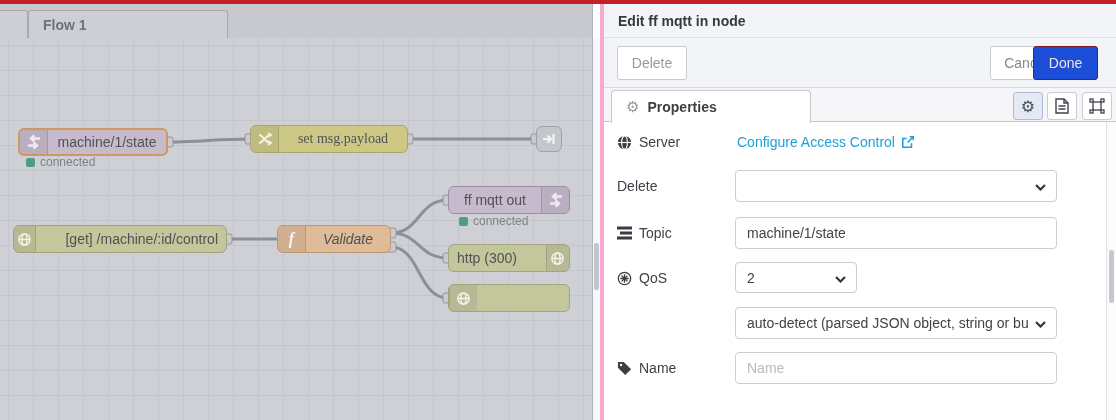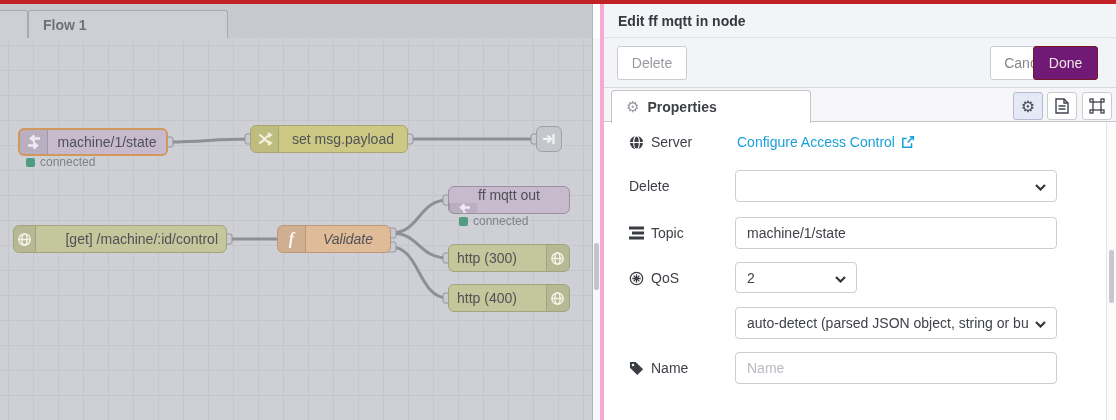--- a/index.html
+++ b/index.html
@@ -48,35 +48,35 @@
 
   
   #panel { position:absolute; left:600px; top:0; width:516px; height:420px; background:#fff; border-left:4px solid #f9a8d4;text-decoration:underline; }
   #panel-header { position:absolute; left:0; top:4px; width:100%; height:34px; background:#F3F4F8; border-bottom:1px solid #DFE1E6;
                   display:flex; align-items:center; padding-left:14px; font-size:14px; font-weight:bold; color:#36393E; }
   #btnrow { position:absolute; left:0; top:38px; width:100%; height:50px; background:#F3F4F8; border-bottom:1px solid #D7D9DE; }
   .btn { position:absolute; top:8px; height:34px; border-radius:3px; background:#fff; border:1px solid #C9CCD3;
          display:flex; align-items:center; justify-content:center; font-size:14px; cursor:pointer; }
   #btn-delete { left:13px; width:70px; color:#97999F; }
   #btn-cancel { left:350px; width:72px; color:#84878E;margin-left:36px; }
-  #btn-done   { left:429px; width:65px; background:#701a75; border-color:#7A1820; color:#F1E3E4; }
+  #btn-done   { left:429px; width:65px; background:#1d4ed8; border-color:#7A1820; color:#F1E3E4; }
 
   #tabbar { position:absolute; left:0; top:88px; width:100%; height:34px; background:#F6F6F9; border-bottom:1px solid #C3C6CC; }
   #prop-tab { position:absolute; left:7px; top:2px; width:200px; height:33px; background:#fff; border:1px solid #C3C6CC; border-bottom:none;
               border-radius:4px 4px 0 0; display:flex; align-items:center; gap:8px; padding-left:14px;
               font-size:14px; font-weight:bold; color:#3C3F44; z-index:2; }
   #prop-tab .g { color:#96999F; font-size:15px; font-weight:normal; }
   .toolbtn { position:absolute; top:4px; width:30px; height:28px; background:#fff; border:1px solid #C9CCD3; border-radius:3px;
              display:flex; align-items:center; justify-content:center; color:#3F434A; cursor:pointer; }
   #tb-gear { left:409px; background:#E4E9F5; border-color:#B2BBD2; font-size:16px; color:#4A4E55; }
   #tb-doc  { left:443px; }
   #tb-appearance { left:478px; }
 
   
-  .flabel { position:absolute; left:13px; height:32px; display:flex; align-items:center; gap:7px; font-size:14px; color:#3E4147;margin-left:12px; }
+  .flabel { position:absolute; left:13px; height:32px; display:flex; align-items:center; gap:7px; font-size:14px; color:#3E4147; }
   .ctrl { position:absolute; left:131px; width:322px; height:32px; border:1px solid #CBCED5; border-radius:4px; background:#fff;
           font-size:14px; color:#3F4248; }
   .selectbox { display:flex; align-items:center; padding:0 28px 0 11px; cursor:pointer; }
   .selectbox .val { flex:1; white-space:nowrap; overflow:hidden; }
   .selectbox svg { position:absolute; right:10px; top:13px; }
   input.ctrl { padding:0 11px; }
   input.ctrl::placeholder { color:#B8BBC2; }
   #link-server { position:absolute; left:133px; height:32px; display:flex; align-items:center; gap:6px;
                  font-size:14px; color:#1B9FDB; cursor:pointer; text-decoration:none; }
 
@@ -124,21 +124,21 @@
             <path d="M7.5 8.5 L11 11.5 L7.5 14.5"></path>
         </svg>
       </div>
       <div class="lbl">machine/1/state</div>
     </div>
     <div class="status" style="left:26px; top:155px;">
       <span class="sdot"></span>
       <span>connected</span>
     </div>
 
-    <div class="node n-change" style="left:250px; top:125px; width:158px;">
+    <div class="node n-change" style="left:250px; top:125px; width:158px;font-family:Liberation Serif, serif;">
       <div class="ibox l">
         <svg width="16" height="16" viewBox="0 0 16 16" fill="none" stroke="#F3F0DE" stroke-width="2">
           <path d="M2 4 C6 4, 9 12, 13 12"></path>
             <path d="M2 12 C6 12, 9 4, 13 4"></path>
           <path d="M11 2 L14 4 L11 6"></path>
             <path d="M11 10 L14 12 L11 14"></path>
         </svg>
       </div>
       <div class="lbl">set msg.payload</div>
     </div>
@@ -164,21 +164,21 @@
       <div class="lbl">[get] /machine/:id/control</div>
     </div>
 
     <div class="node n-func" style="left:277px; top:225px; width:114px;">
       <div class="ibox l">
         <span style="font-family:'Liberation Serif',serif; font-style:italic; font-weight:bold; color:#FBF6F0; font-size:16px;">f</span>
       </div>
       <div class="lbl" style="font-style:italic;">Validate</div>
     </div>
 
-    <div class="node n-mqtt" style="left:448px; top:186px; width:122px;flex-direction:column;">
+    <div class="node n-mqtt" style="left:448px; top:186px; width:122px;">
       <div class="lbl">ff mqtt out</div>
       <div class="ibox r">
         <svg width="16" height="16" viewBox="0 0 16 16" fill="none" stroke="#EFEAF1" stroke-width="2.4">
           <path d="M14 4.5 H6"></path>
             <path d="M8.5 1.5 L5 4.5 L8.5 7.5"></path>
           <path d="M2 11.5 H10"></path>
             <path d="M7.5 8.5 L11 11.5 L7.5 14.5"></path>
         </svg>
       </div>
     </div>
@@ -192,21 +192,20 @@
       <div class="ibox r">
         <svg width="15" height="15" viewBox="0 0 16 16" fill="none" stroke="#F4F5EA" stroke-width="1.5">
           <circle cx="8" cy="8" r="6"></circle>
             <ellipse cx="8" cy="8" rx="2.7" ry="6"></ellipse>
             <path d="M2 8 H14"></path>
         </svg>
       </div>
     </div>
 
     <div class="node n-http" style="left:448px; top:284px; width:122px;">
-      <div class="lbl">http (400)</div>
       <div class="ibox r">
         <svg width="15" height="15" viewBox="0 0 16 16" fill="none" stroke="#F4F5EA" stroke-width="1.5">
           <circle cx="8" cy="8" r="6"></circle>
             <ellipse cx="8" cy="8" rx="2.7" ry="6"></ellipse>
             <path d="M2 8 H14"></path>
         </svg>
       </div>
     </div>
   </div>
 

